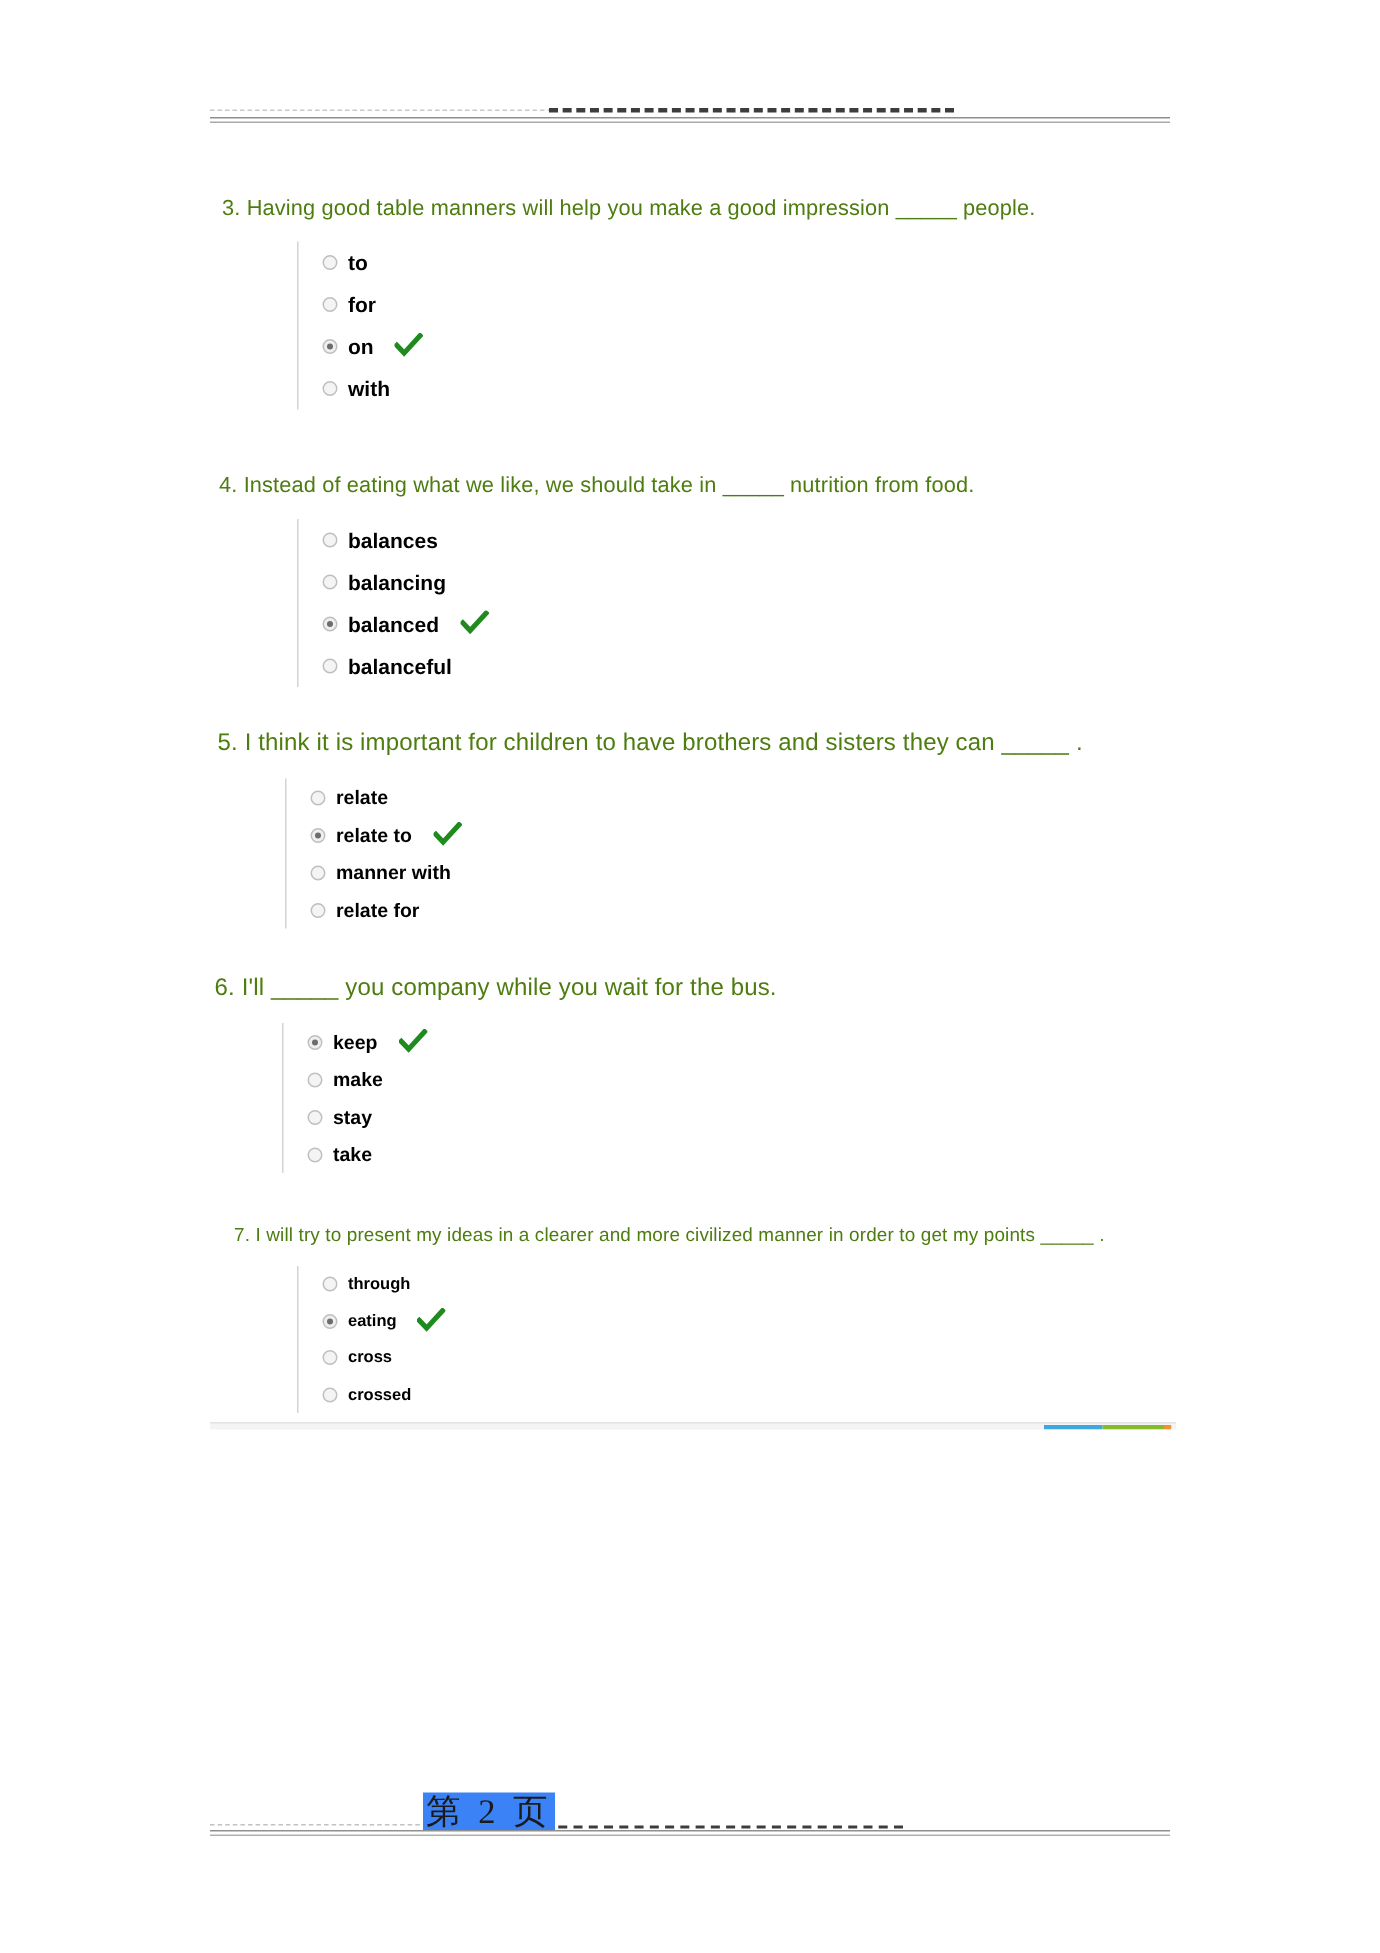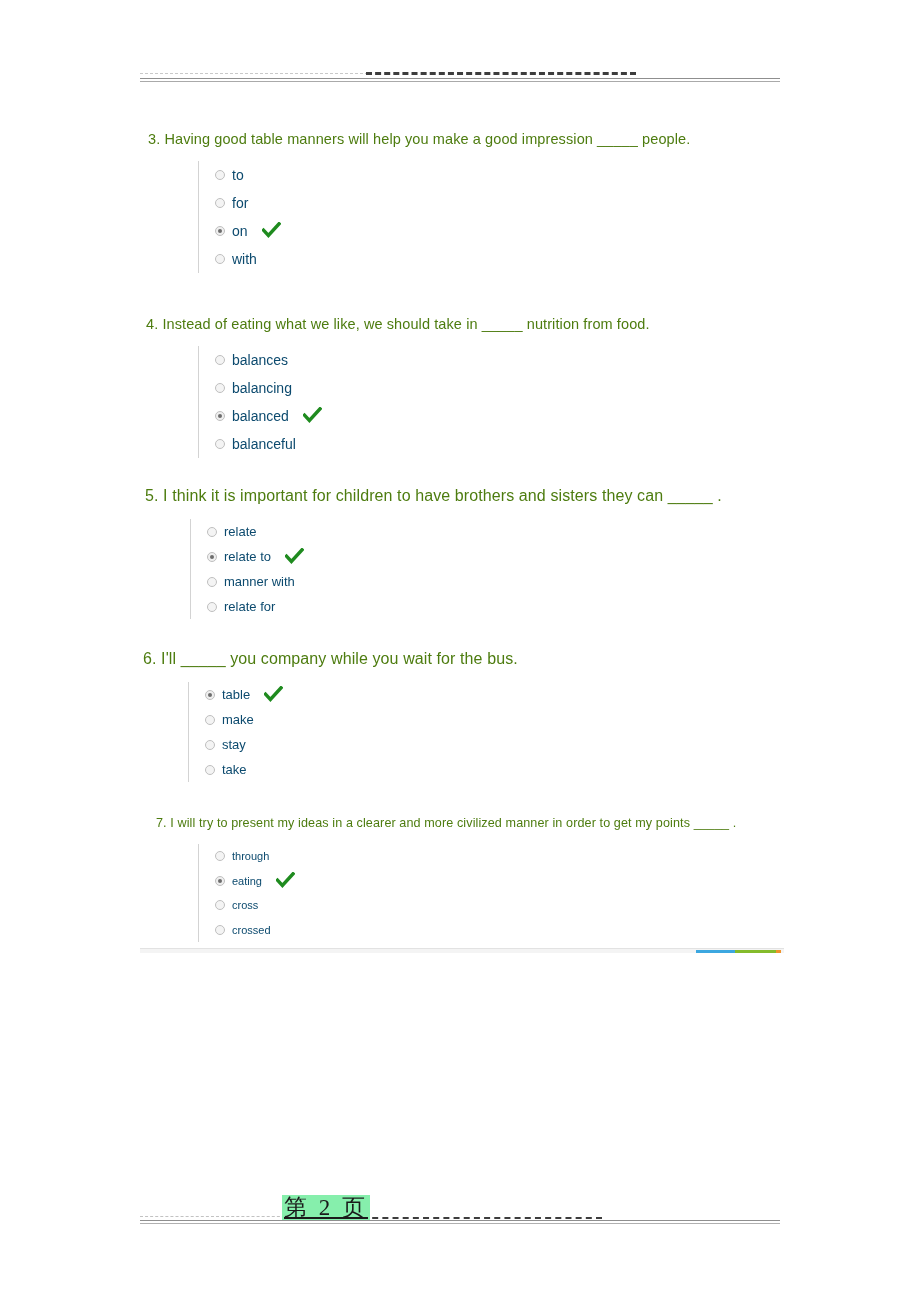--- a/index.html
+++ b/index.html
@@ -101,21 +101,22 @@
     content: "";
     position: absolute;
     left: 2px;
     top: 2px;
     width: 4px;
     height: 4px;
     border-radius: 50%;
     background: #6d6d6d;
   }
   .opt-label {
-    color: #0c4a6e;
+    color: #000000;
+    font-weight: bold;
   }
   .check-mark {
     display: inline-block;
     margin-left: 14px;
     line-height: 1;
     position: relative;
     top: -1px;
   }
   .check-mark svg { display: block; }
 
@@ -202,21 +203,21 @@
     width: 500px;
     text-align: left;
     padding-left: 142px;
     font-family: "Liberation Serif", serif;
     font-size: 23px;
     color: #1a1a1a;
     letter-spacing: 3px;
     white-space: nowrap;
     background: transparent;
   }
-  #page-label span { background: #86efac; padding: 0 2px; text-decoration: underline; }
+  #page-label span { background: #3b82f6; padding: 0 2px; }
 </style>
 </head>
 <body>
 
 <div id="header-rule">
   <div class="hdr-dash-light"></div>
   <div class="hdr-dash-dark"></div>
   <div class="hdr-solid-a"></div>
   <div class="hdr-solid-b"></div>
 </div>
@@ -298,21 +299,21 @@
           <span class="radio"></span>
           <span class="opt-label">relate for</span>
         </div>
       </div>
     </div>
     <div class="question-block sz-md" style="left: 143px; top: 650px;">
       <div class="q-text">6. I'll _____ you company while you wait for the bus.</div>
       <div class="options" style="margin-left: 45px;">
         <div class="option-row">
           <span class="radio checked"></span>
-          <span class="opt-label">table</span>
+          <span class="opt-label">keep</span>
           <span class="check-mark">
             <svg width="19" height="16" viewBox="0 0 19 16">
               <path d="M1.5 8.2 L6.4 13.4 L17 1.8" fill="none" stroke="#1f8b1f" stroke-width="3.4" stroke-linecap="square" stroke-linejoin="miter"></path>
             </svg>
           </span>
         </div>
         <div class="option-row">
           <span class="radio"></span>
           <span class="opt-label">make</span>
         </div>

